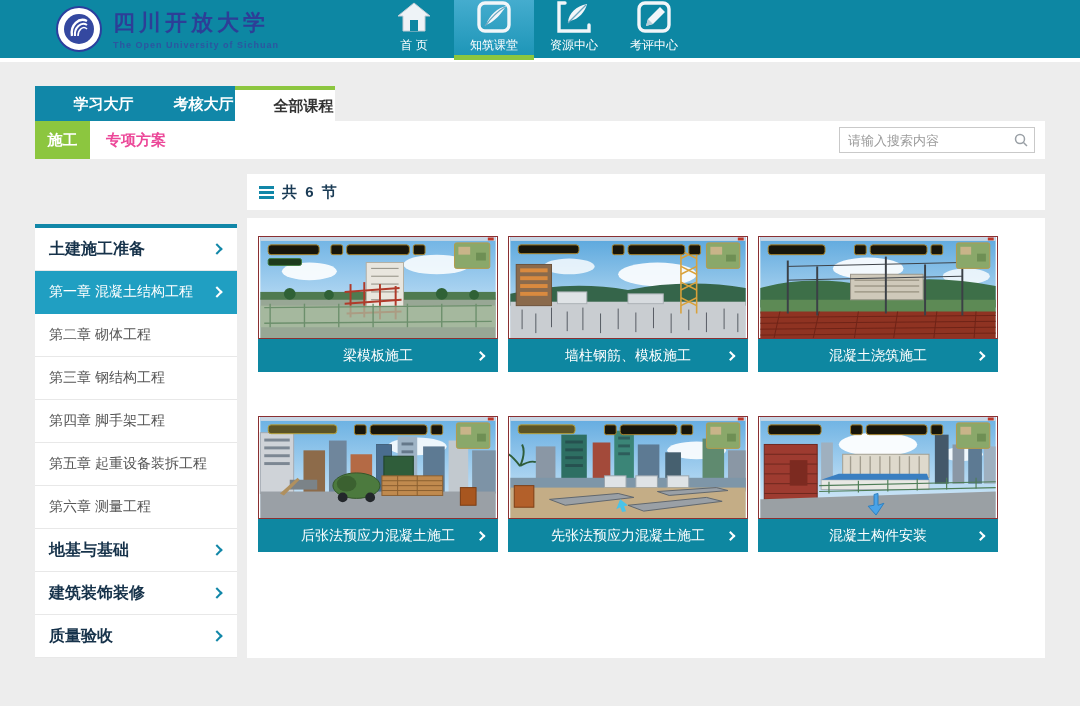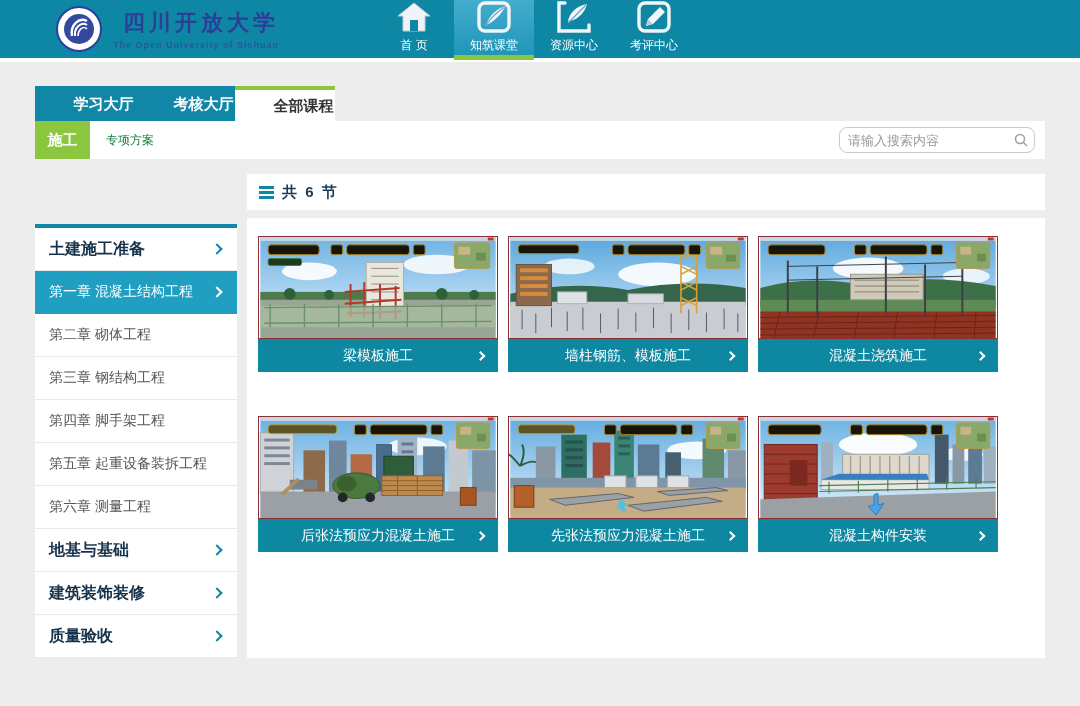--- a/index.html
+++ b/index.html
@@ -2,21 +2,21 @@
 <html><head>
 <meta charset="utf-8">
 <style>
   * { margin:0; padding:0; box-sizing:border-box; }
   html,body { width:1080px; height:706px; overflow:hidden; background:#ededed;
     font-family:"Liberation Sans","DejaVu Sans",sans-serif; }
 
   
   .header { height:62px; background:#0d87a3; border-bottom:4px solid #ffffff;
     display:flex; align-items:center; position:relative; }
-  .logo { display:flex; align-items:center; margin-left:55px; cursor:default;text-align:right; }
+  .logo { display:flex; align-items:center; margin-left:55px; cursor:default; }
   .logo-emblem { width:48px; height:48px; }
   .logo-text { margin-left:10px; }
   .logo-cn { font-size:22px; font-weight:bold; color:#2d3e97; letter-spacing:4px;
     font-family:"Liberation Serif","DejaVu Serif",serif; }
   .logo-en { font-size:9px; color:#2d55a0; font-weight:bold; margin-top:2px; letter-spacing:1px; }
 
   .nav { display:flex; margin-left:95px; height:62px; }
   .nav-item { width:80px; height:62px; display:flex; flex-direction:column; align-items:center;
     justify-content:flex-end; padding-bottom:6px; cursor:pointer; }
   .nav-item .nicon { height:38px; display:flex; align-items:center; justify-content:center; }
@@ -27,23 +27,23 @@
   
   .tabs-wrap { margin:24px 35px 0 35px; }
   .tabs { display:flex; height:35px; }
   .tab { width:100px; text-align:center; line-height:35px; font-size:15px; font-weight:bold;
     cursor:pointer;padding-left:37px; }
   .tab.hall { background:#1187a8; color:#fff; }
   .tab.all { background:#fff; color:#333; border-top:4px solid #8cc63f; line-height:31px; }
   .subtabs { background:#fff; height:38px; display:flex; align-items:center; position:relative; }
   .subtab-active { width:55px; height:38px; background:#8cc63f; color:#fff; font-size:15px;
     font-weight:bold; text-align:center; line-height:38px; cursor:pointer; }
-  .subtab { margin-left:16px; font-size:12px; font-weight:normal; color:#15803d; cursor:pointer; }
+  .subtab { margin-left:16px; font-size:15px; font-weight:bold; color:#ec4899; cursor:pointer; }
   .searchbox { position:absolute; right:10px; top:6px; width:196px; height:26px; }
-  .searchbox input { width:100%; height:100%; border:1px solid #c9c9c9; border-radius:8px;
+  .searchbox input { width:100%; height:100%; border:1px solid #c9c9c9; border-radius:0;
     padding:0 26px 0 8px; font-size:13px; color:#555; outline:none;
     font-family:"Liberation Sans","DejaVu Sans",sans-serif; }
   .searchbox input::placeholder { color:#9a9a9a; }
   .search-ic { position:absolute; right:7px; top:6px; cursor:pointer; }
 
   
   .content { margin:15px 35px 0 35px; display:flex; gap:10px; align-items:flex-end; }
 
   .sidebar { width:202px; background:#fff; border-top:4px solid #1187a8; }
   .side-item { height:43px; border-bottom:1px solid #e8e8e8; display:flex; align-items:center;

